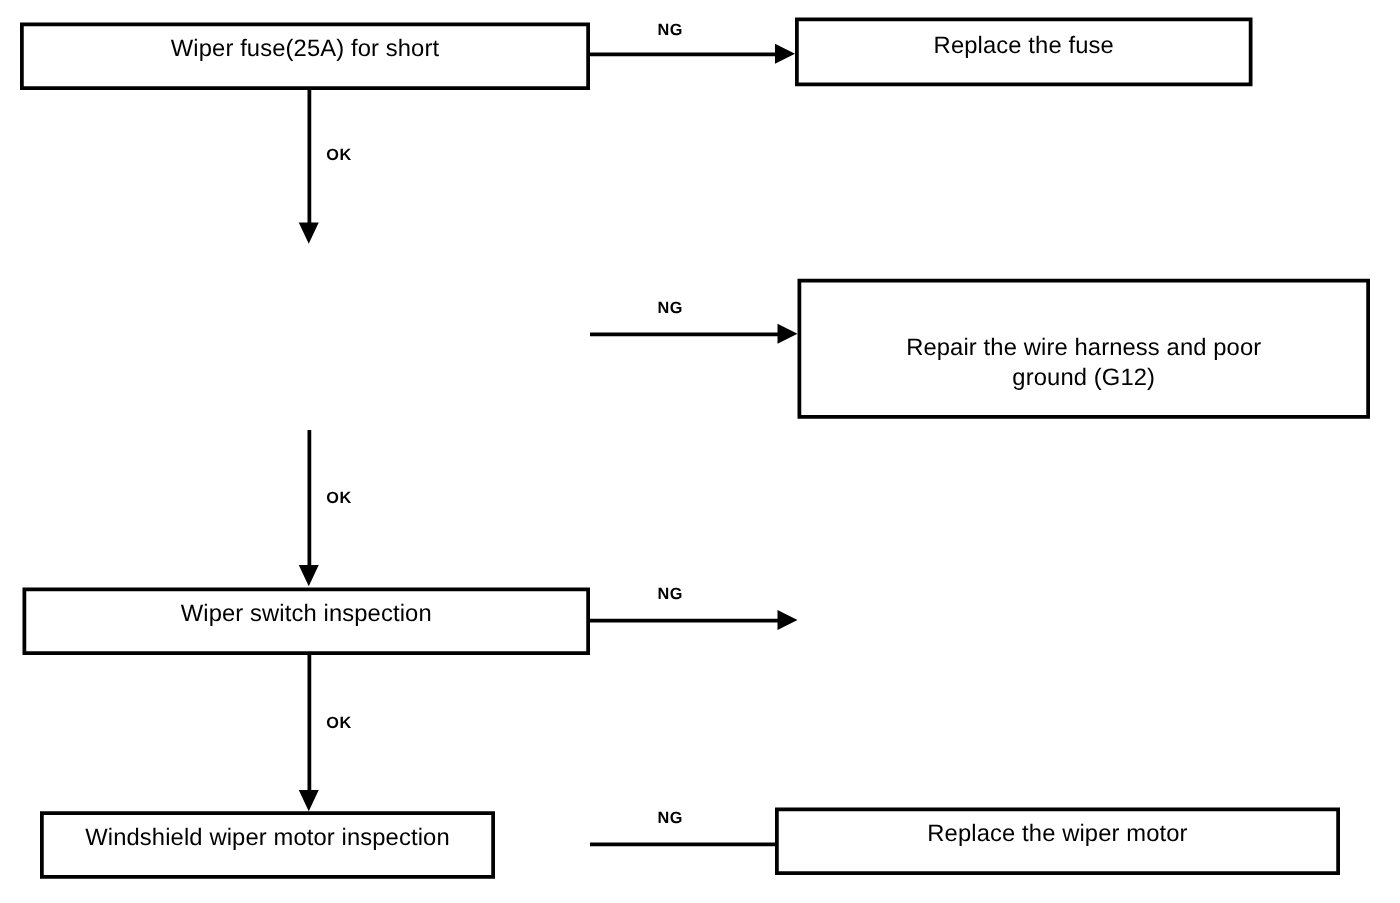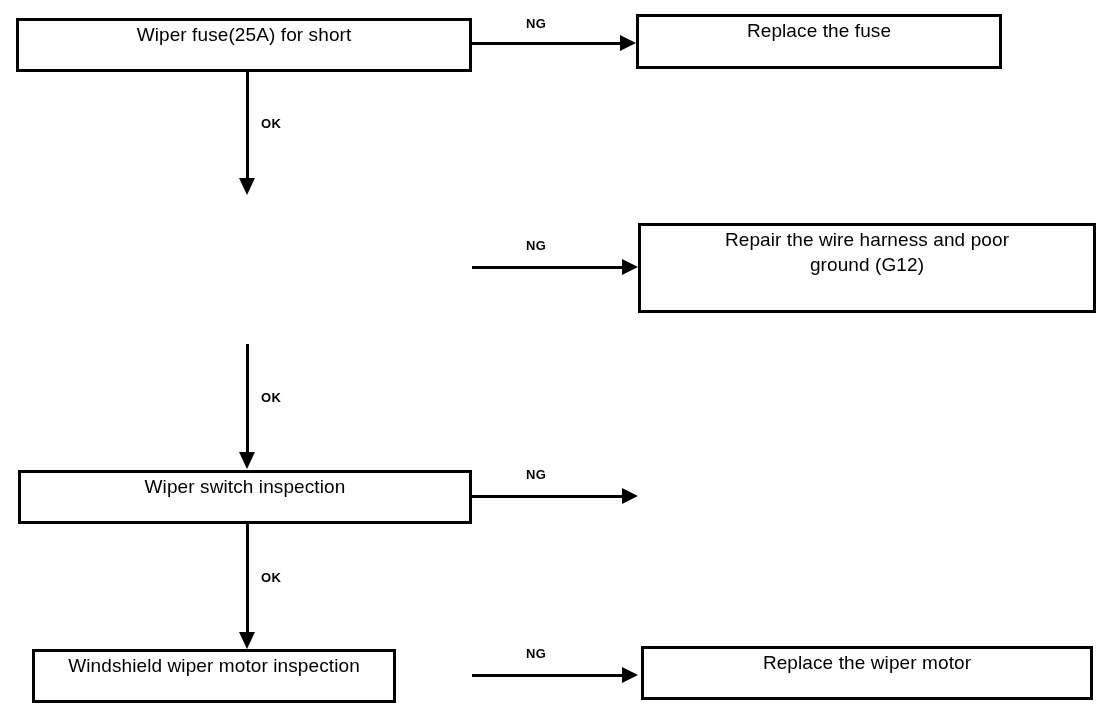--- a/index.html
+++ b/index.html
@@ -18,28 +18,28 @@
     height: 722px;
     background: #ffffff;
     overflow: hidden;
   }
   .node {
     position: absolute;
     box-sizing: border-box;
     border: 3px solid #000000;
     background: #ffffff;
     display: flex;
-    align-items: flex-start;
+    align-items: flex-end;
     justify-content: center;
     text-align: center;
     line-height: 1.30;
     font-size: 19px;
     font-weight: 400;
     letter-spacing: 0.1px;
-    padding: 2px 8px;
+    padding: 16px 8px;
   }
   .node.left-align {
     justify-content: flex-start;
     text-align: left;
     padding-left: 18px;
     line-height: 1.42;
   }
   .node .node-text {
     display: block;
     white-space: pre-line;
@@ -99,21 +99,21 @@
 
   <div class="vline" style="left:246px; top:72px; height:108px;"></div>
   <div class="arrow-down" style="left:239px; top:178px;"></div>
   <div class="edge-label" style="left:261px; top:116px;">OK</div>
 
 
   <div class="hline" style="left:472px; top:266px; width:152px;"></div>
   <div class="arrow-right" style="left:622px; top:259px;"></div>
   <div class="edge-label" style="left:526px; top:238px;">NG</div>
 
-  <div class="node" style="left:638px; top:223px; width:458px; height:90px;">
+  <div class="node" style="left:638px; top:223px; width:458px; height:112px;">
     <span class="node-text">Repair the wire harness and poor
 ground (G12)</span>
   </div>
 
   <div class="vline" style="left:246px; top:344px; height:110px;"></div>
   <div class="arrow-down" style="left:239px; top:452px;"></div>
   <div class="edge-label" style="left:261px; top:390px;">OK</div>
 
   <div class="node" style="left:18px; top:470px; width:454px; height:54px;">
     <span class="node-text">Wiper switch inspection</span>
@@ -129,17 +129,17 @@
   <div class="edge-label" style="left:261px; top:570px;">OK</div>
 
   <div class="node" style="left:32px; top:649px; width:364px; height:54px;">
     <span class="node-text">Windshield wiper motor inspection</span>
   </div>
 
   <div class="hline" style="left:472px; top:674px; width:152px;"></div>
   <div class="arrow-right" style="left:622px; top:667px;"></div>
   <div class="edge-label" style="left:526px; top:646px;">NG</div>
 
-  <div class="node" style="left:641px; top:646px; width:452px; height:54px;">
+  <div class="node" style="left:620px; top:646px; width:452px; height:54px;">
     <span class="node-text">Replace the wiper motor</span>
   </div>
 
 </div>
 
 </body></html>

